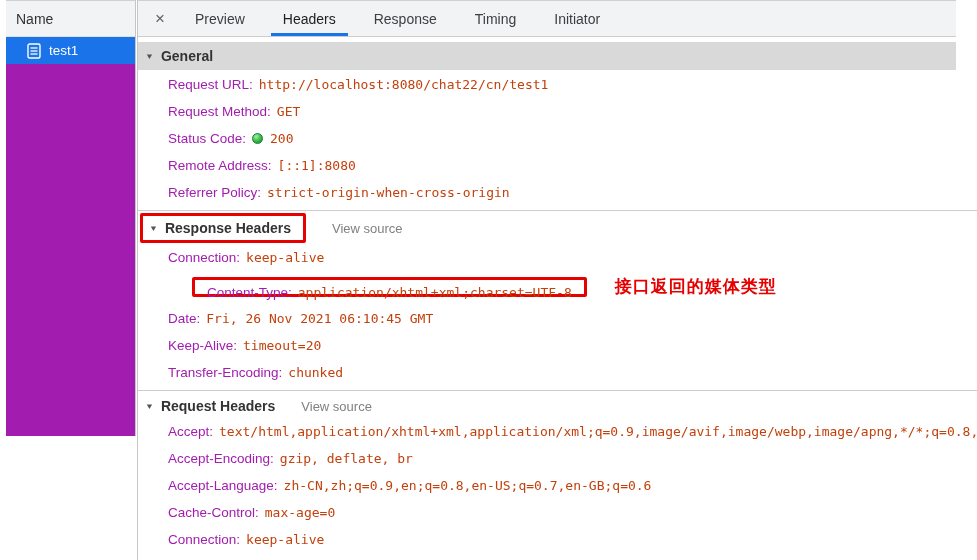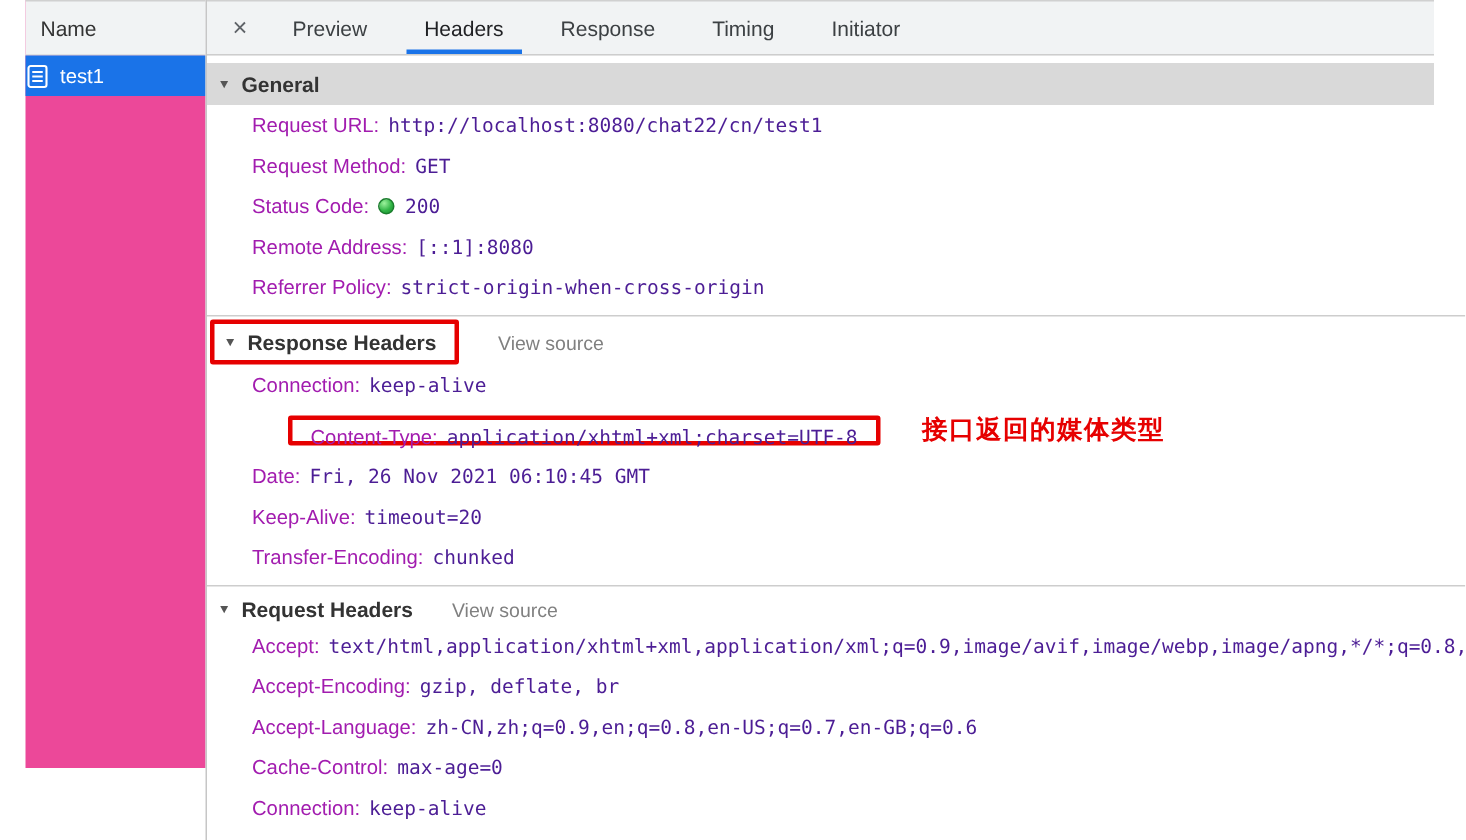--- a/index.html
+++ b/index.html
@@ -1,27 +1,27 @@
 <!DOCTYPE html>
 <html><head>
 <meta charset="utf-8">
 <style>
   * { margin: 0; padding: 0; box-sizing: border-box; }
   html, body { width: 977px; height: 560px; overflow: hidden; background: #fff;
     font-family: "Liberation Sans", sans-serif; }
   .app { position: relative; width: 977px; height: 560px; }
 
   
-  .sidebar { position: absolute; left: 17px; top: 0; width: 130px; height: 512px;
-    background: #ec4899; border-right: 1px solid #c6c6c6; }
+  .sidebar { position: absolute; left: 6px; top: 0; width: 130px; height: 436px;
+    background: #a21caf; border-right: 1px solid #c6c6c6; }
   .sidebar-header { height: 37px; background: #f1f3f4; border-top: 1px solid #d0d0d0;
     border-bottom: 1px solid #e0e0e0; color: #333; font-size: 14px;
     line-height: 36px; padding-left: 10px; }
   .sidebar-row { height: 27px; background: #1a73e8; color: #fff; font-size: 13.5px;
-    display: flex; align-items: center; padding-left: 1px; cursor: pointer; }
+    display: flex; align-items: center; padding-left: 21px; cursor: pointer; }
   .sidebar-row .doc-icon { width: 14px; height: 16px; margin-right: 8px; flex: 0 0 auto; }
 
   
   .main { position: absolute; left: 137px; top: 0; width: 840px; height: 560px;
     border-left: 1px solid #c6c6c6; background: #fff; overflow: hidden; }
 
   
   .tabbar { height: 37px; width: 818px; background: #f1f3f4; border-top: 1px solid #d0d0d0;
     border-bottom: 1px solid #cdcdcd; display: flex; align-items: stretch; padding-left: 6px; }
   .tab-close { width: 32px; display: flex; align-items: center; justify-content: center;
@@ -45,21 +45,21 @@
   .boxed-bar { margin: 2px 0 0 2px; padding: 0; }
   .title-redbox { display: inline-flex; align-items: center; border: 3px solid #e60000;
     border-radius: 2px; padding: 4px 12px 4px 6px; background: #fff; }
   .view-source { font-weight: normal; color: #808080; font-size: 13px;
     margin-left: 26px; cursor: pointer; }
 
   .rows { padding-bottom: 5px; }
   .row { height: 27px; line-height: 27px; padding-left: 30px; white-space: nowrap;
     overflow: visible; }
   .hname { font-weight: normal; color: #a21caf; font-size: 13.5px; margin-right: 6px; }
-  .hval { font-family: "DejaVu Sans Mono", monospace; font-size: 13px; color: #4c1d95; }
+  .hval { font-family: "DejaVu Sans Mono", monospace; font-size: 13px; color: #c2410c; }
   .status-dot { display: inline-block; width: 11px; height: 11px; border-radius: 50%;
     background: radial-gradient(circle at 35% 28%, #9cf29c, #2fb344 58%, #1d8c33);
     border: 1px solid #1a7d2c; vertical-align: -1px; margin-right: 7px; }
 
   .row.highlight-row { height: 34px; line-height: 28px; padding-left: 8px;
     display: flex; align-items: center; }
   .value-redbox { display: inline-block; border: 3px solid #e60000; border-radius: 2px;
     padding: 0 12px; line-height: 24px; height: 20px; background: #fff; margin-left: 46px; }
   .annotation { font-weight: bold; color: #e60000; font-size: 17px; margin-left: 28px;
     font-family: "Liberation Sans", sans-serif; letter-spacing: 1px; }

